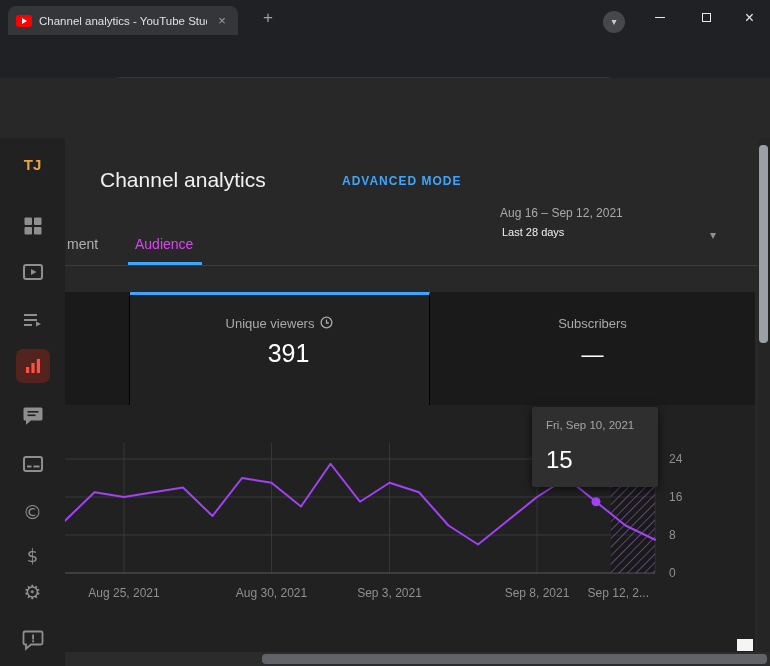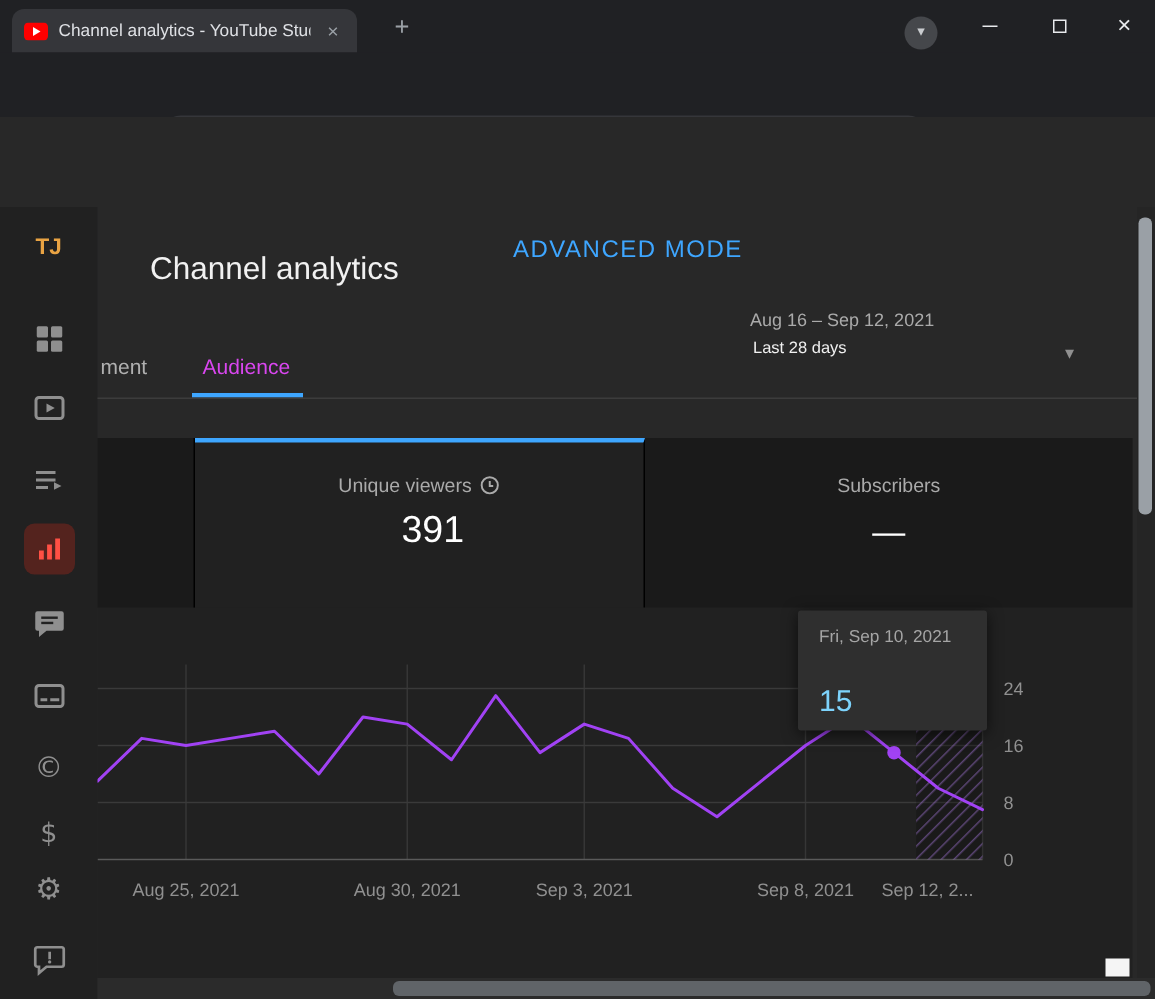--- a/index.html
+++ b/index.html
@@ -62,48 +62,48 @@
   .sb-avatar { position:absolute; top:18px; left:0; width:65px; color:#e9a343; font-size:15px;
                font-weight:bold; text-align:center; }
   .sb-item { position:absolute; left:0; width:65px; height:32px; display:flex; align-items:center; justify-content:center; }
   .sb-glyph { color:#8f8f8f; font-size:19px; line-height:1; }
   .sb-active-bg { width:34px; height:34px; background:#54231e; border-radius:7px;
                   display:flex; align-items:center; justify-content:center; }
 
   
   .main { position:absolute; left:65px; top:138px; width:693px; height:528px; background:#282828; }
   .page-title { position:absolute; left:35px; top:30px; color:#f1f1f1; font-size:21px; font-weight:500; }
-  .advmode { position:absolute; left:277px; top:20px; color:#3ea6ff; font-size:16px; font-weight:400; letter-spacing:1px; }
+  .advmode { position:absolute; left:277px; top:36px; color:#3ea6ff; font-size:12px; font-weight:700; letter-spacing:1px; }
   .daterange { position:absolute; left:435px; top:68px; color:#aaa; font-size:12px; }
   .datepreset { position:absolute; left:437px; top:88px; color:#f1f1f1; font-size:11px; }
   .datecaret { position:absolute; left:645px; top:90px; color:#909090; font-size:12px; }
   .tab-partial { position:absolute; left:2px; top:98px; color:#b0b0b0; font-size:14px; }
   .tab-audience { position:absolute; left:70px; top:98px; color:#d946ef; font-size:14px; font-weight:400; }
   .tab-underline { position:absolute; left:63px; top:124px; width:74px; height:3px; background:#3ea6ff; }
   .tabs-divider { position:absolute; left:0; top:127px; width:693px; height:1px; background:#3c3c3c; }
 
   
   .card { position:absolute; left:0; top:154px; width:690px; height:360px; background:#212121; }
   .metric-row { position:absolute; left:0; top:0; width:690px; height:113px; display:flex; }
   .m-cell { height:113px; }
   .m-partial { width:65px; background:#1a1a1a; border-right:1px solid #000; }
   .m-active { width:300px; background:#212121; border-top:3px solid #3ea6ff; border-right:1px solid #000;
               display:flex; flex-direction:column; align-items:center; padding-top:21px; }
   .m-inactive { flex:1; background:#1a1a1a; display:flex; flex-direction:column; align-items:center; padding-top:24px; }
-  .m-label { color:#aaa; font-size:13px; display:flex; align-items:center; gap:6px; }
+  .m-label { color:#aaa; font-size:13px; display:flex; align-items:flex-start; gap:6px; }
   .m-value { color:#fff; font-size:25px; margin-top:8px;margin-left:18px; }
   .m-value-dash { color:#fff; font-size:22px; margin-top:11px; }
 
   .chartwrap { position:absolute; left:0; top:113px; width:690px; height:200px; }
   svg text { font-family:"Liberation Sans", sans-serif; }
 
   .tooltip { position:absolute; left:467px; top:115px; width:126px; height:80px; background:#2f2f2f;
              border-radius:2px; box-shadow:0 2px 10px rgba(0,0,0,0.6); padding:12px 14px; z-index:5; }
   .tt-date { color:#a5a5a5; font-size:11.5px; }
-  .tt-value { color:#7dd3fc; font-size:20px; margin-top:26px; }
+  .tt-value { color:#ffffff; font-size:24px; margin-top:15px; }
 
   
   .vscroll { position:absolute; left:758px; top:138px; width:12px; height:514px; background:#252525; }
   .vthumb { position:absolute; left:1px; top:7px; width:9px; height:198px; background:#9aa0a6; border-radius:4px; }
   .hscroll { position:absolute; left:65px; top:652px; width:705px; height:14px; background:#2b2b2b; }
   .hthumb { position:absolute; left:197px; top:2px; width:505px; height:10px; background:#606468; border-radius:4px; }
   .whitebox { position:absolute; left:737px; top:639px; width:16px; height:12px; background:#f5f5f5; z-index:6; }
 </style>
 </head>
 <body>

